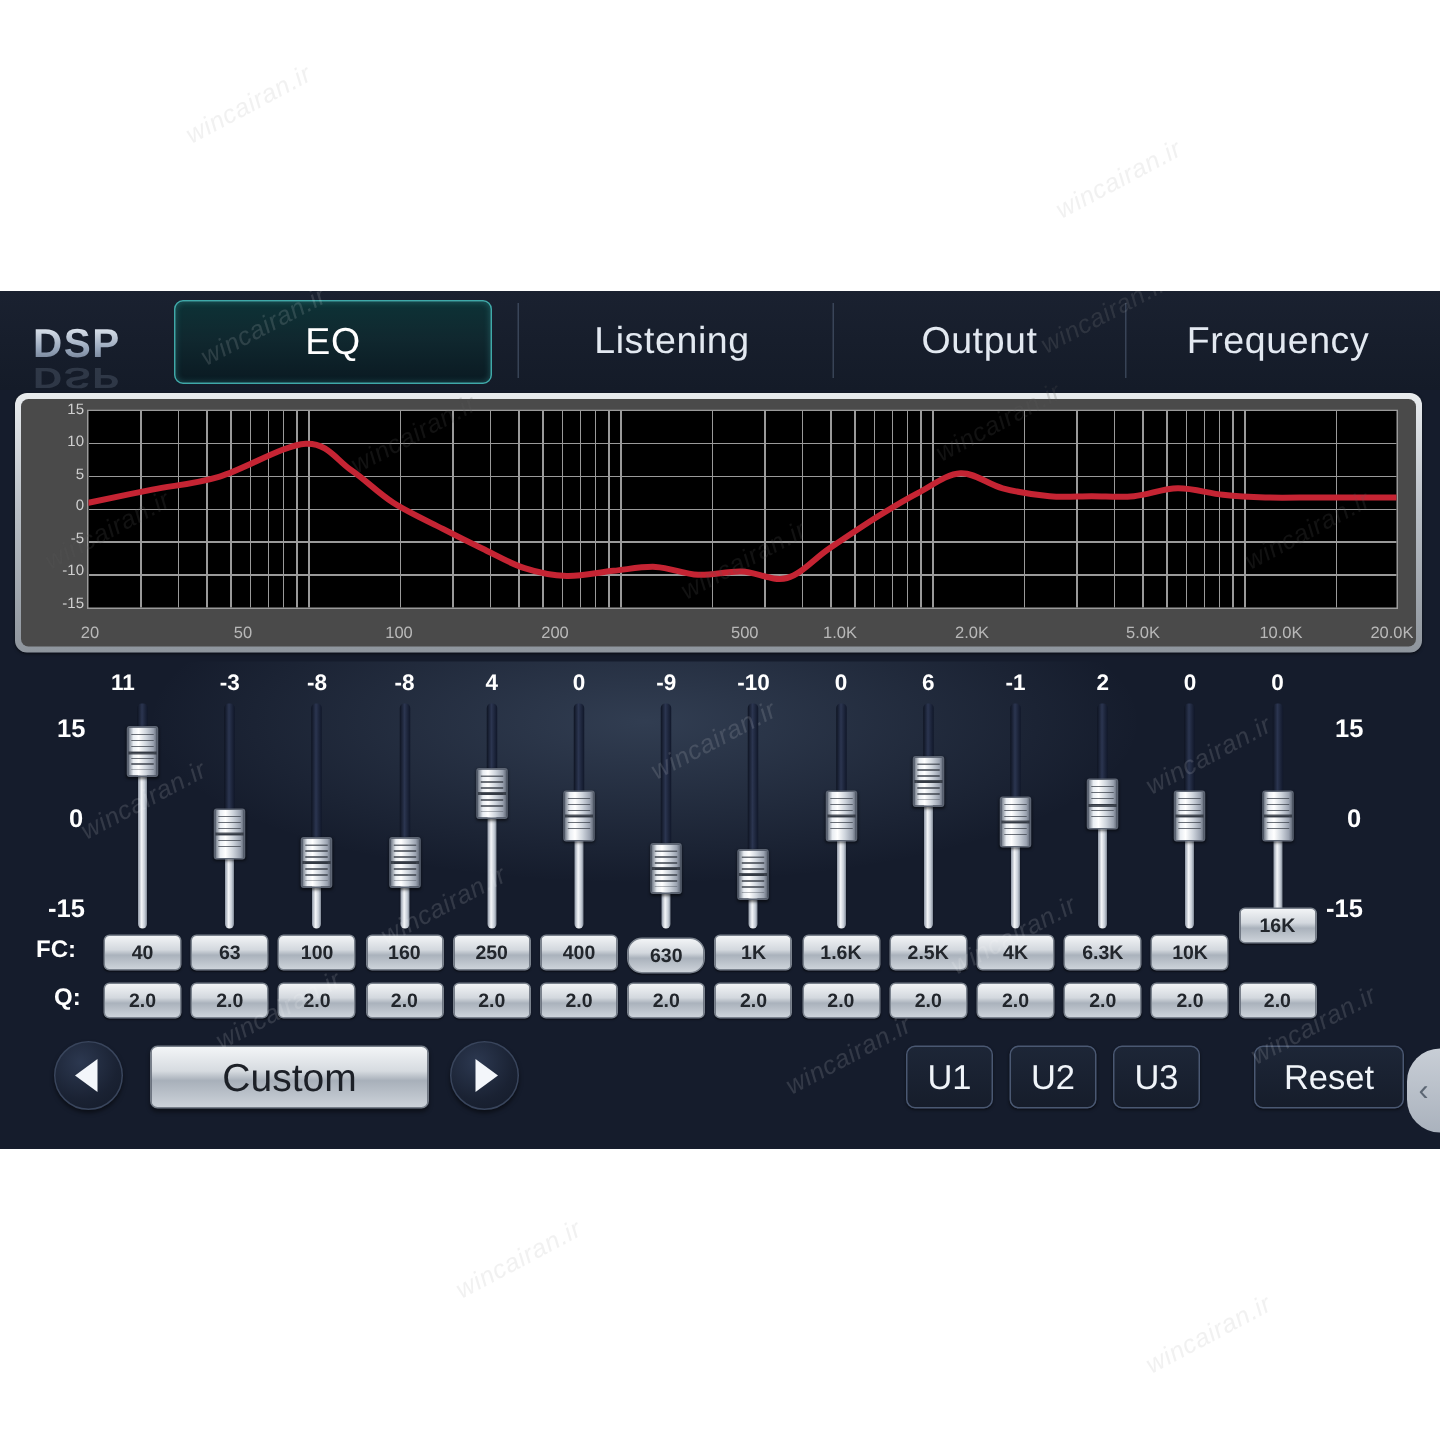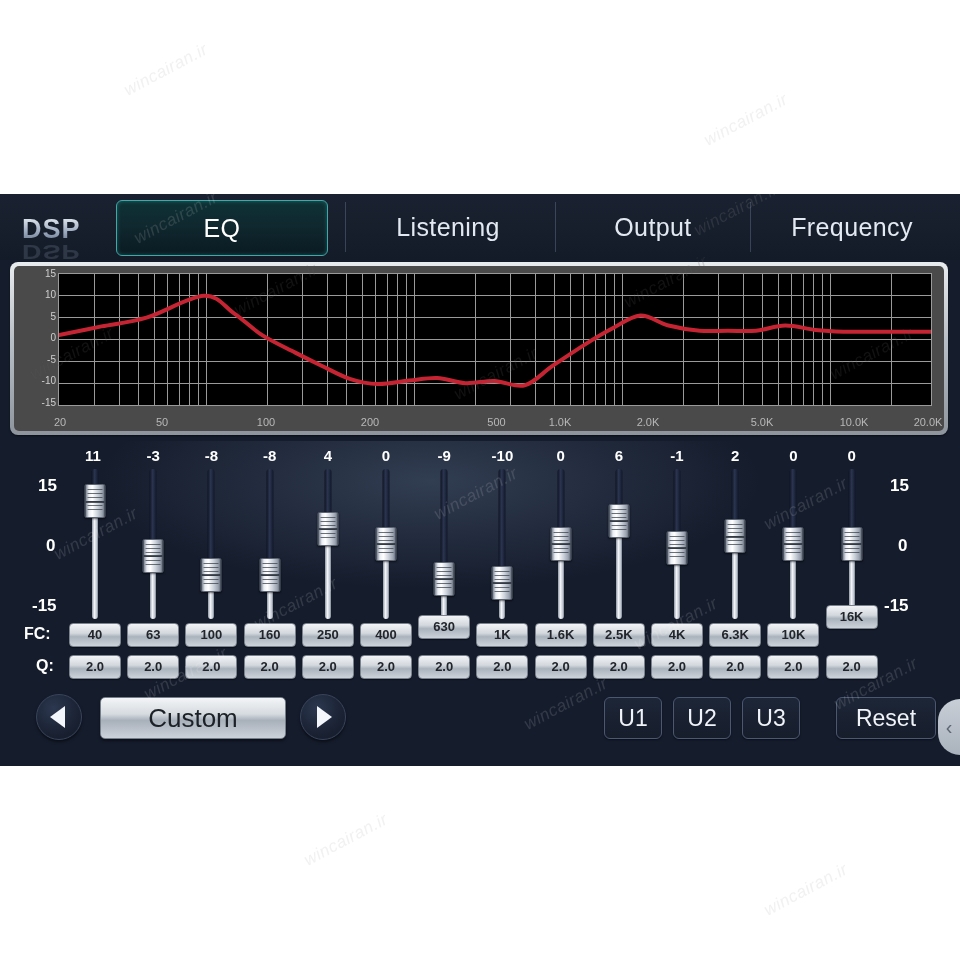--- a/index.html
+++ b/index.html
@@ -411,21 +411,21 @@
 
       <div class="scale-label" style="left:38px;  top:36px;">15</div>
       <div class="scale-label" style="left:46px;  top:96px;">0</div>
       <div class="scale-label" style="left:32px;  top:156px;">-15</div>
 
       <div class="scale-label" style="left:890px; top:36px;">15</div>
       <div class="scale-label" style="left:898px; top:96px;">0</div>
       <div class="scale-label" style="left:884px; top:156px;">-15</div>
 
       <div id="bands-layer">
-          <div class="gain-label" style="left: 93px; text-align: center;">11</div>
+          <div class="gain-label" style="left: 82px; text-align: center;">11</div>
           <div class="slider" style="left: 95px; top: 28px;">
             <div class="track-upper" style="top: 0px; height: 21.4667px;"></div>
             <div class="track-lower" style="top: 45.4667px; height: 104.533px;"></div>
             <div class="thumb" style="top: 15.4667px;">
               <div class="ridges"></div>
               <div class="notch"></div>
             </div>
           </div>
           <div class="gain-label" style="left: 153.2px;">-3</div>
           <div class="slider" style="left: 153.2px; top: 28px;">
@@ -555,21 +555,21 @@
           <div class="chip" style="left: 153.2px; top: 182px; width: 52px;">63</div>
           <div class="chip" style="left: 153.2px; top: 214px; width: 52px;">2.0</div>
           <div class="chip" style="left: 211.4px; top: 182px; width: 52px;">100</div>
           <div class="chip" style="left: 211.4px; top: 214px; width: 52px;">2.0</div>
           <div class="chip" style="left: 269.6px; top: 182px; width: 52px;">160</div>
           <div class="chip" style="left: 269.6px; top: 214px; width: 52px;">2.0</div>
           <div class="chip" style="left: 327.8px; top: 182px; width: 52px;">250</div>
           <div class="chip" style="left: 327.8px; top: 214px; width: 52px;">2.0</div>
           <div class="chip" style="left: 386px; top: 182px; width: 52px;">400</div>
           <div class="chip" style="left: 386px; top: 214px; width: 52px;">2.0</div>
-          <div class="chip" style="left: 444.2px; top: 174px; width: 52px;">630</div>
+          <div class="chip" style="left: 444.2px; top: 184px; width: 52px; border-radius: 10px;">630</div>
           <div class="chip" style="left: 444.2px; top: 214px; width: 52px;">2.0</div>
           <div class="chip" style="left: 502.4px; top: 182px; width: 52px;">1K</div>
           <div class="chip" style="left: 502.4px; top: 214px; width: 52px;">2.0</div>
           <div class="chip" style="left: 560.6px; top: 182px; width: 52px;">1.6K</div>
           <div class="chip" style="left: 560.6px; top: 214px; width: 52px;">2.0</div>
           <div class="chip" style="left: 618.8px; top: 182px; width: 52px;">2.5K</div>
           <div class="chip" style="left: 618.8px; top: 214px; width: 52px;">2.0</div>
           <div class="chip" style="left: 677px; top: 182px; width: 52px;">4K</div>
           <div class="chip" style="left: 677px; top: 214px; width: 52px;">2.0</div>
           <div class="chip" style="left: 735.2px; top: 182px; width: 52px;">6.3K</div>

